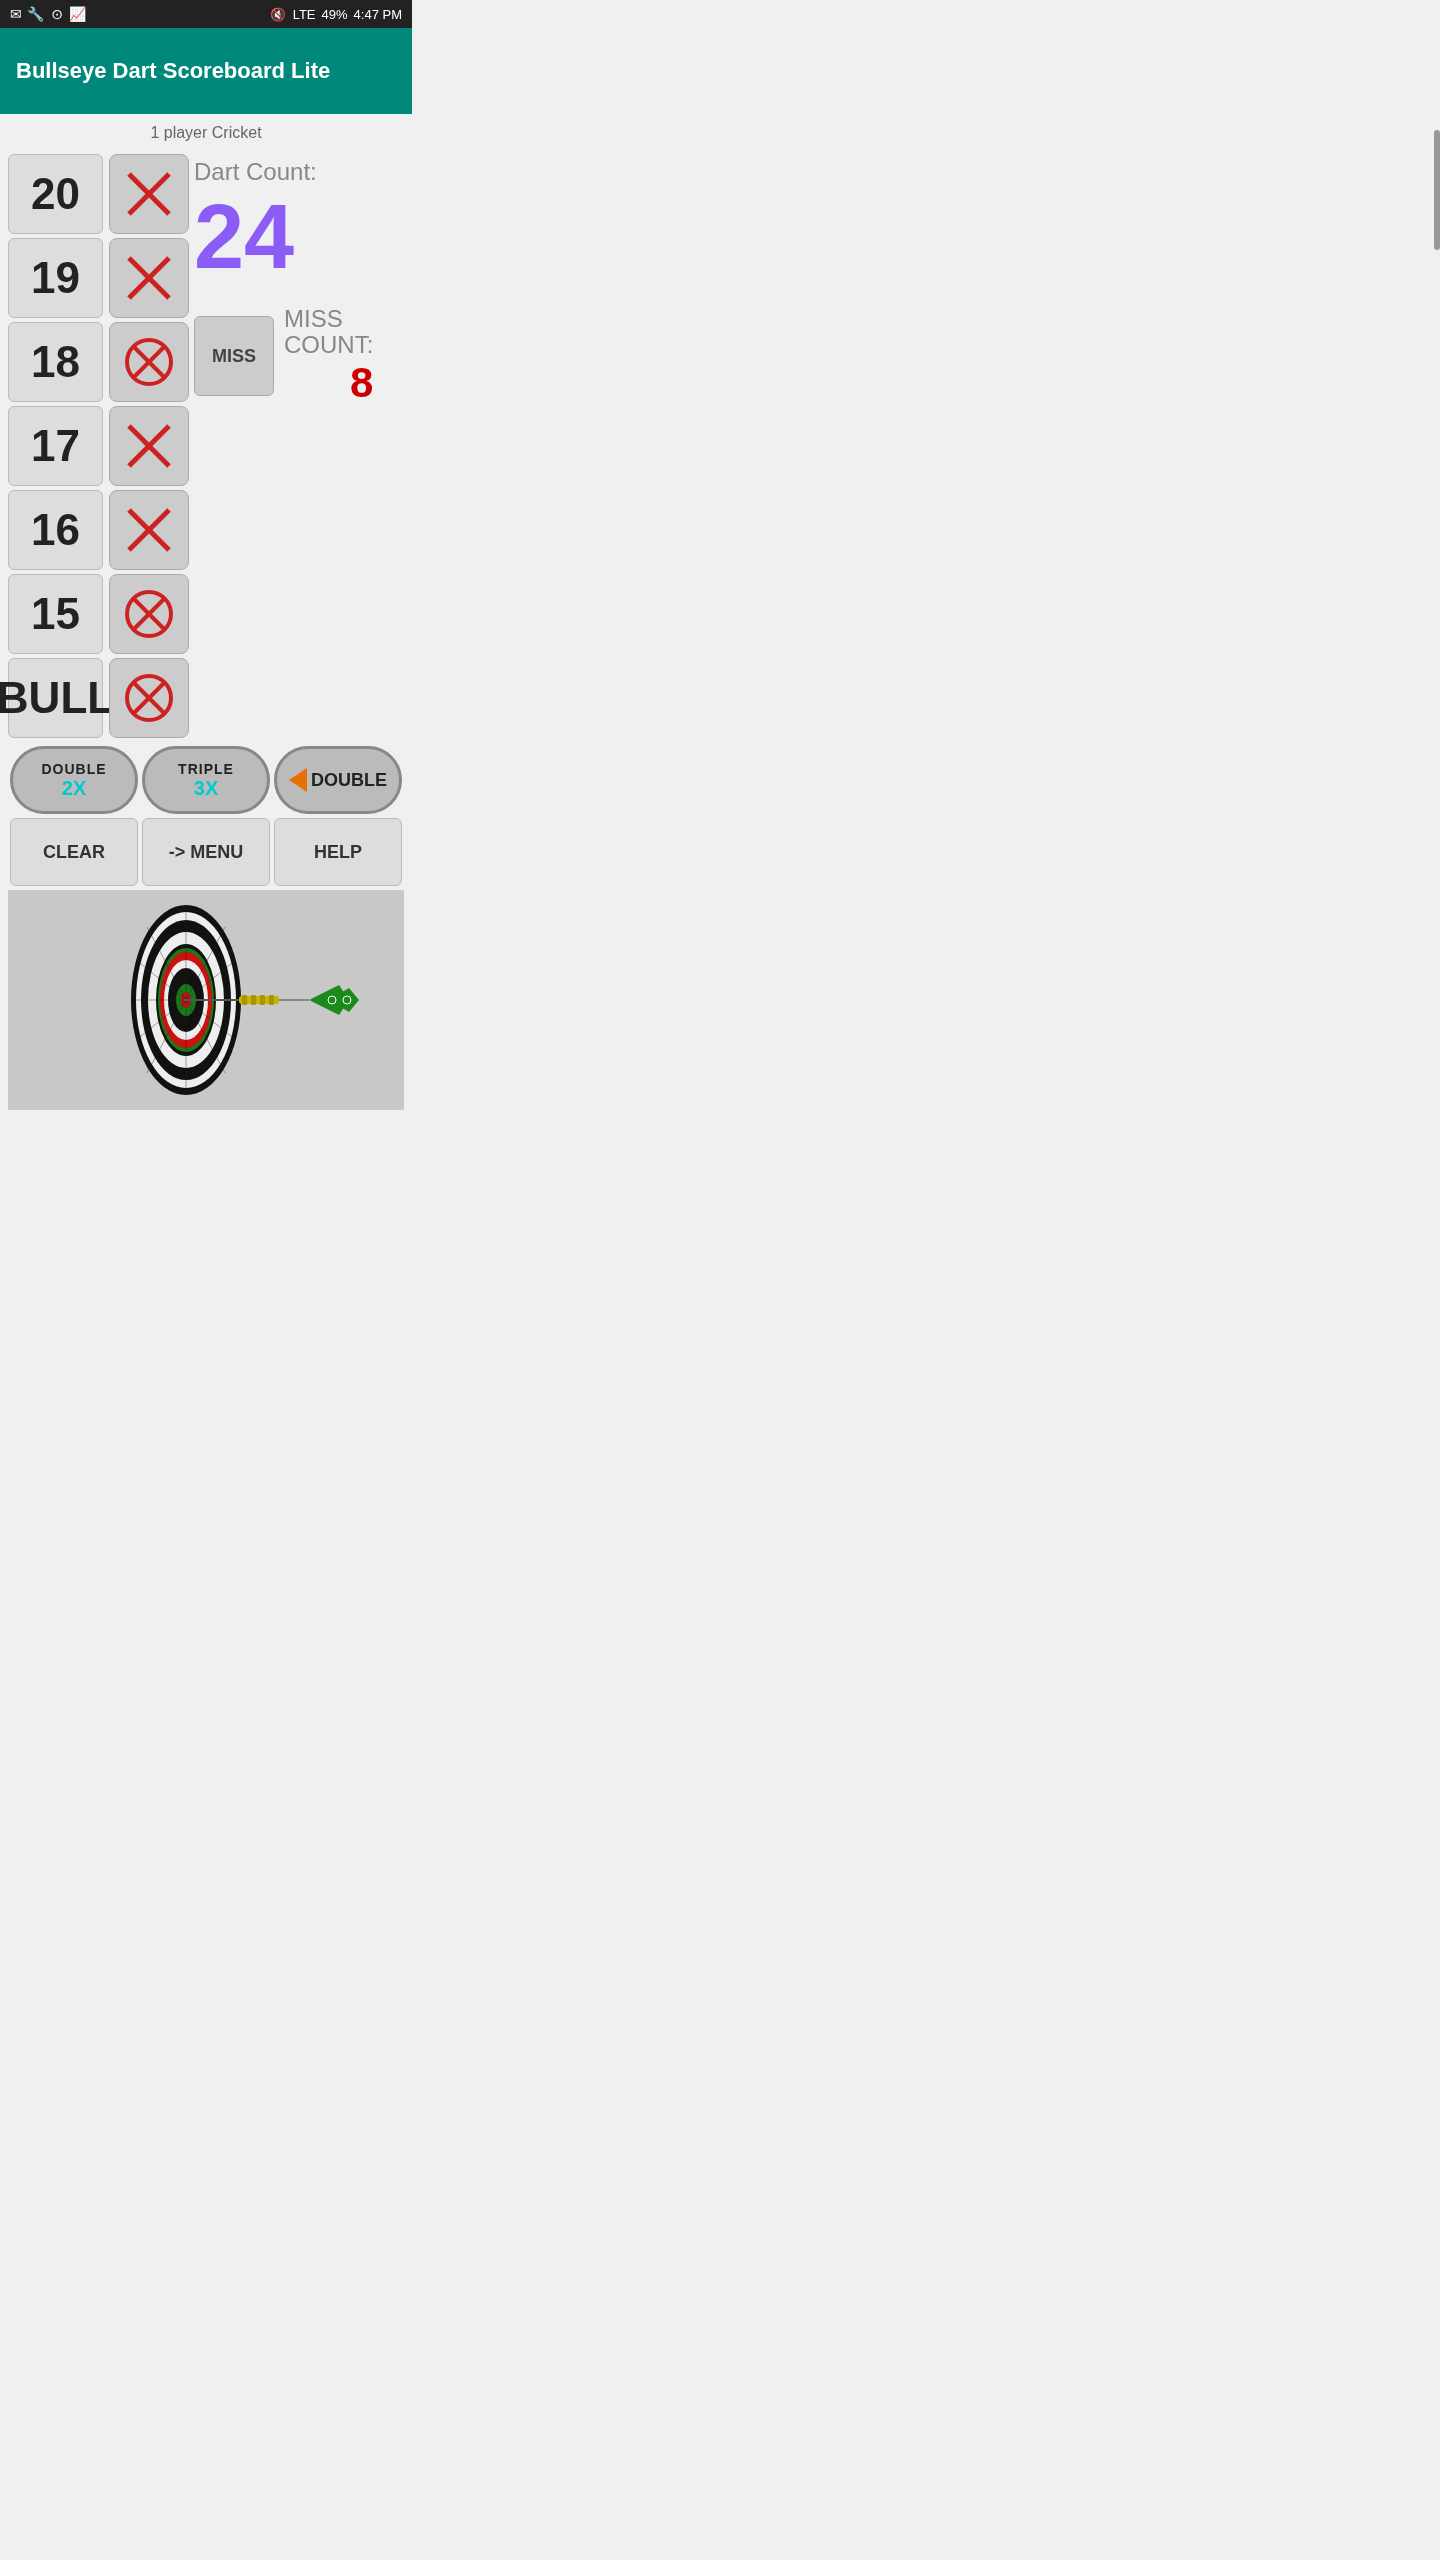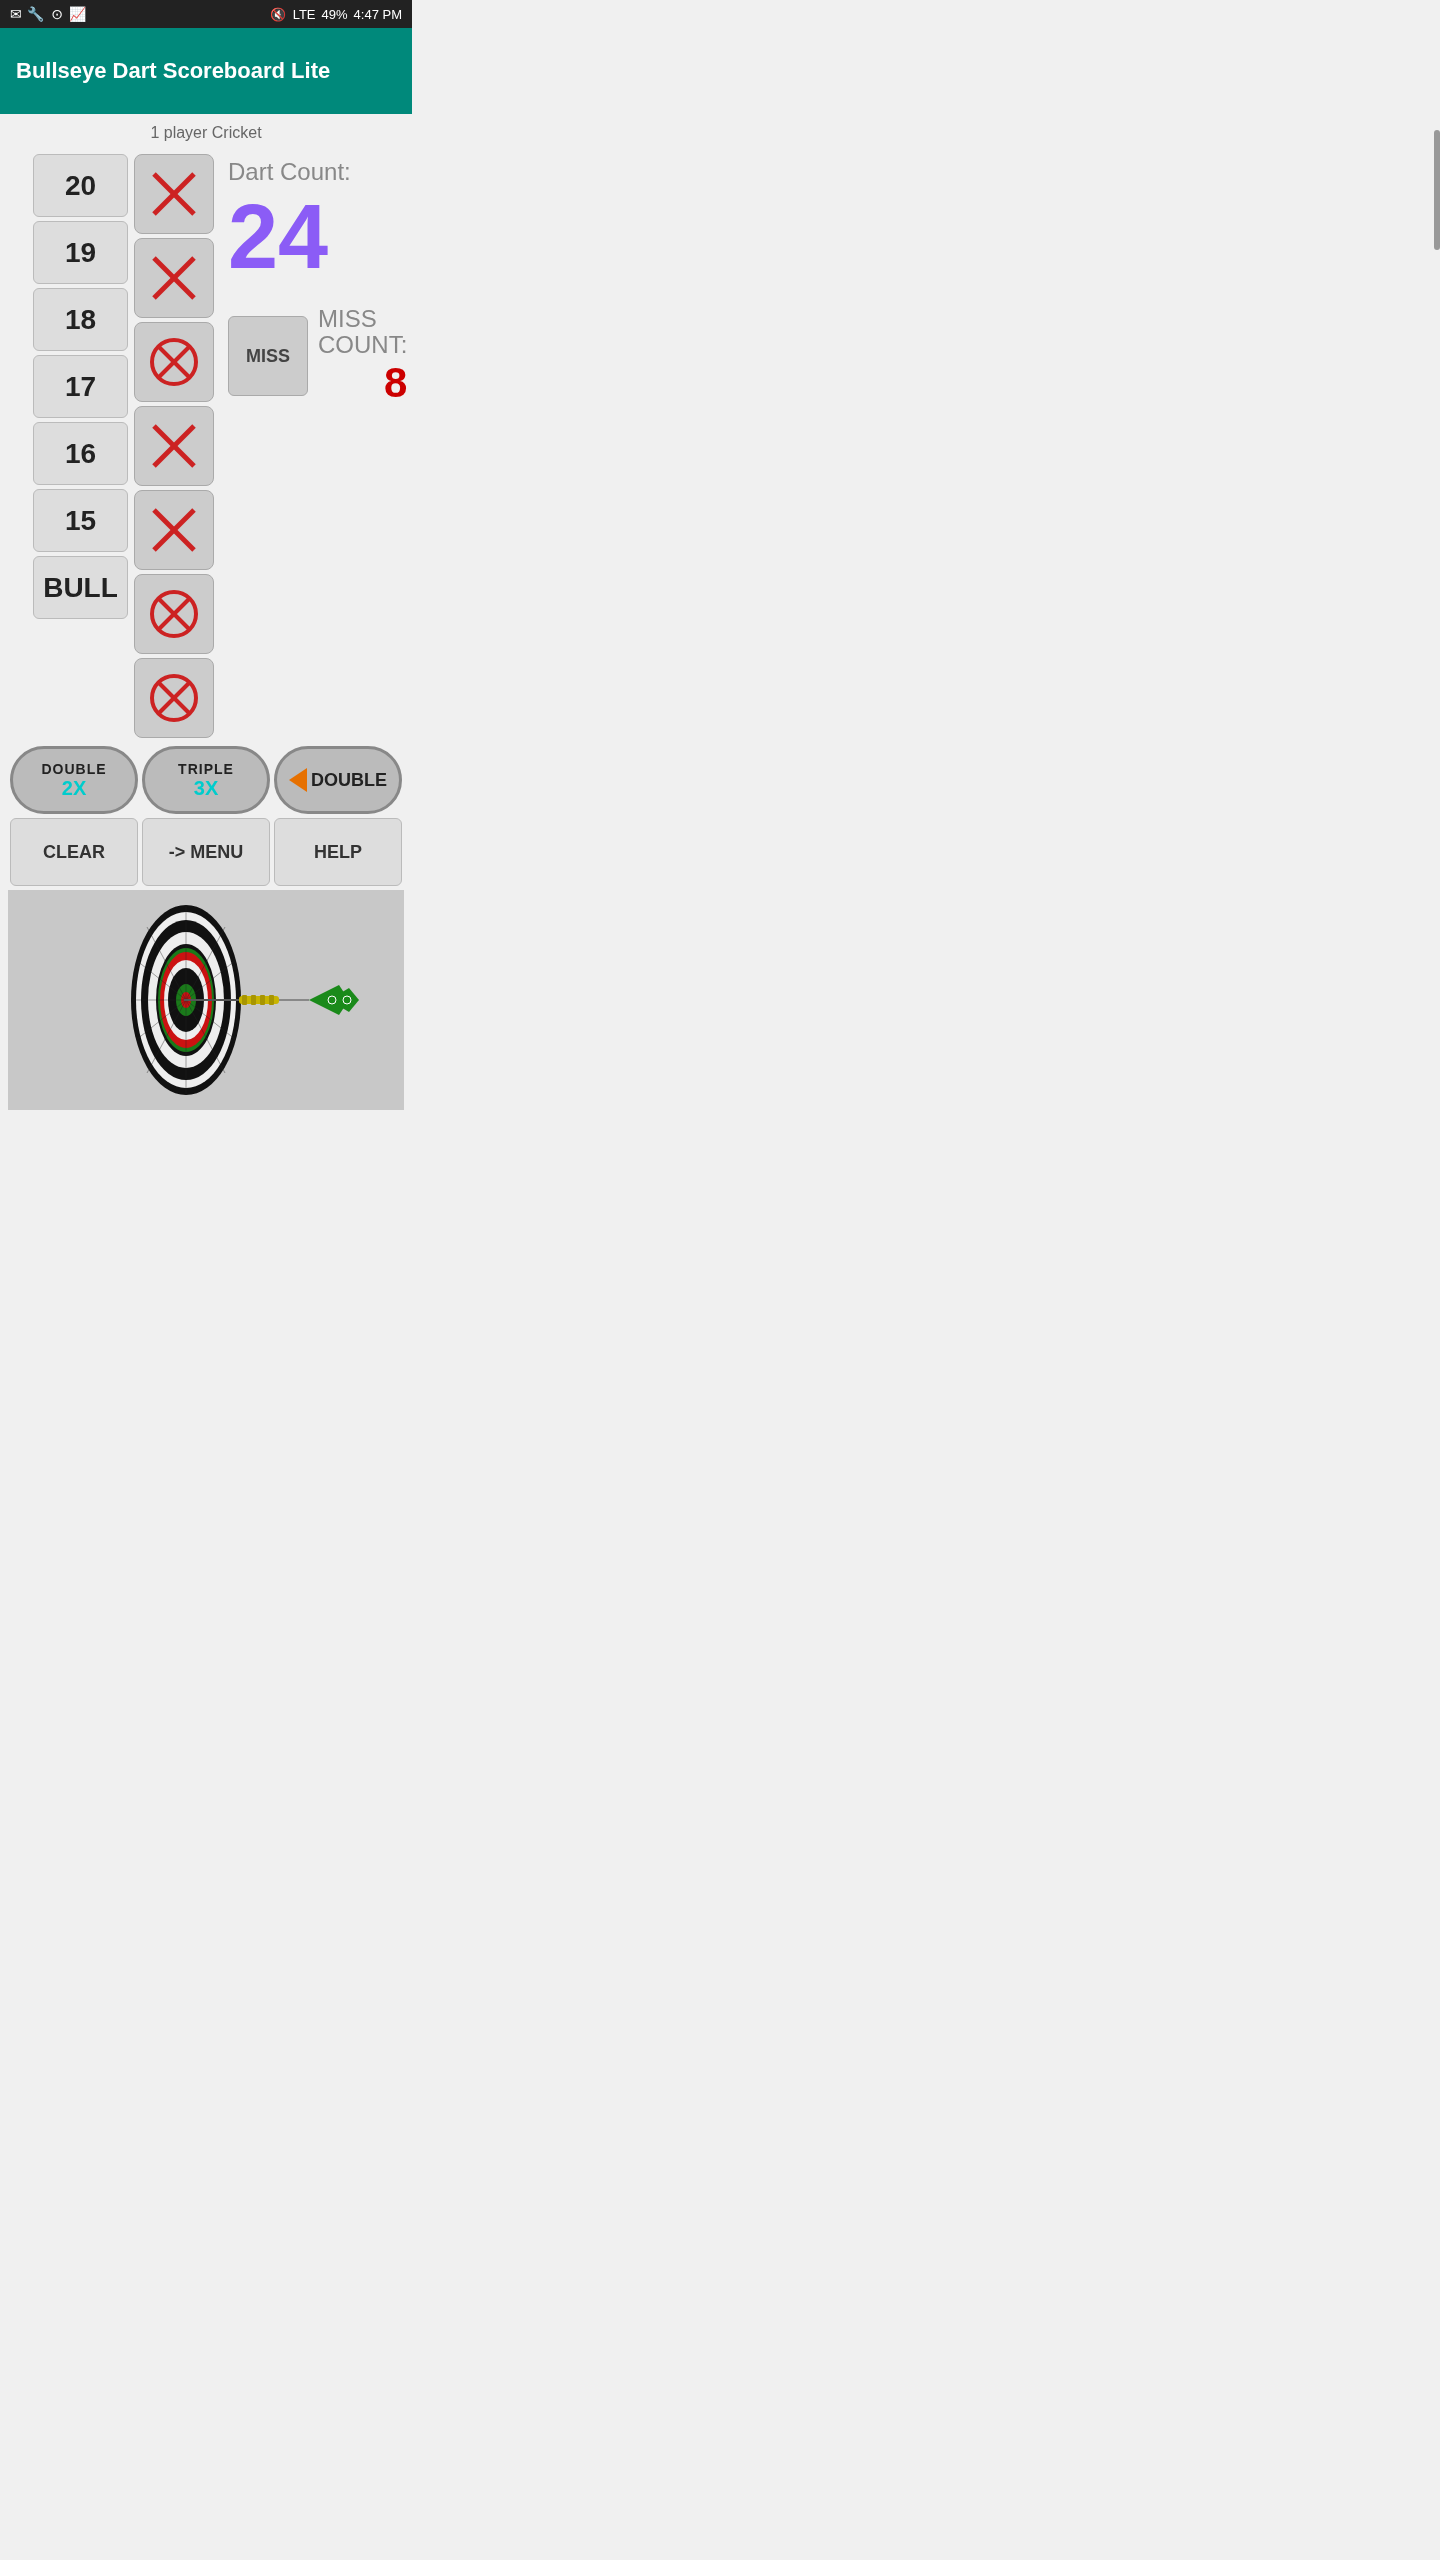--- a/index.html
+++ b/index.html
@@ -67,32 +67,31 @@
     }
 
     .score-column {
       display: flex;
       flex-direction: column;
       gap: 4px;
     }
 
     .number-btn {
       width: 95px;
-      height: 63px;
+      height: 80px;
       background: #ddd;
       border: 1px solid #bbb;
       border-radius: 6px;
       display: flex;
       align-items: center;
       justify-content: center;
-      font-size: 28px;
+      font-size: 44px;
       font-weight: bold;
       color: #222;
       cursor: pointer;
-      margin-left: 25px;
     }
 
     .mark-column {
       display: flex;
       flex-direction: column;
       gap: 4px;
       margin-left: 6px;
     }
 
     .mark-btn {
@@ -113,21 +112,21 @@
       width: 60px;
       height: 60px;
     }
 
     
     .right-panel {
       flex: 1;
       display: flex;
       flex-direction: column;
       align-items: flex-start;
-      padding-left: 14px;
+      padding-left: 5px;
       padding-top: 4px;
     }
 
     .dart-count-label {
       font-size: 24px;
       color: #888;
       margin-bottom: 6px;
     }
 
     .dart-count-value {

